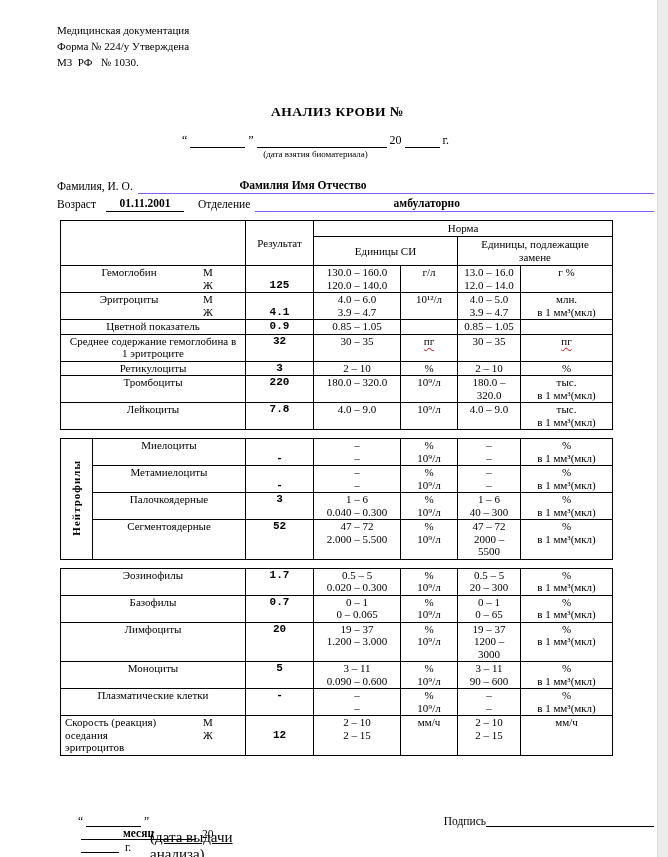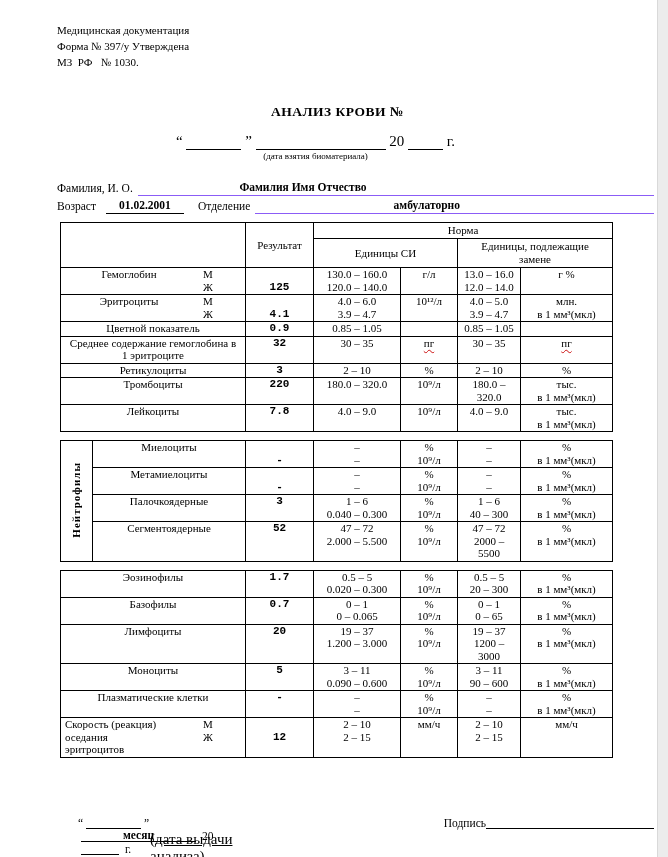--- a/index.html
+++ b/index.html
@@ -12,21 +12,21 @@
 
   
   .letterhead { display:flex; justify-content:space-between; line-height:16px; }
   .lh-left div, .lh-right div { white-space:pre; }
   .lh-left div:nth-child(2) { padding-left:28px; }
   .lh-right { width:196px; }
 
   
   .title-wrap { text-align:center; margin-top:34px; position:relative; left:-18px; }
   .title { font-weight:bold; font-size:13.5px; letter-spacing:.5px; }
-  .date-line { text-align:center; margin-top:13px; position:relative; left:-40px; font-size:15px; }
+  .date-line { text-align:center; margin-top:13px; position:relative; left:-40px; font-size:12px; }
   .date-caption { text-align:center; font-size:9px; position:relative; left:-40px; margin-top:1px; }
 
   .bl { display:inline-block; border-bottom:1px solid #000; height:13px; vertical-align:bottom; text-align:center; }
   .w55 { width:55px; } .w130 { width:130px; } .w35 { width:35px; } .w115 { width:115px; } .w38 { width:38px; }
 
   
   .patient { margin-top:20px; font-size:11.5px; }
   .pline { display:flex; align-items:flex-end; line-height:15px; margin-bottom:2px; }
   .pfill { flex:1; border-bottom:1px solid #8b5cf6; position:relative; height:15px; }
   .pval { position:absolute; bottom:0; font-weight:bold; white-space:nowrap; transform:translateX(-50%); }
@@ -62,21 +62,21 @@
 </head>
 <body>
 
 <div class="page">
   <div class="scan-edge"></div>
   <div class="content">
 
     <div class="letterhead">
       <div class="lh-right">
         <div>Медицинская документация</div>
-        <div>Форма № 397/у Утверждена</div>
+        <div>Форма № 224/у Утверждена</div>
         <div>МЗ  РФ   № 1030.</div>
       </div>
     </div>
 
     <div class="title-wrap">
       <span class="title">АНАЛИЗ КРОВИ №</span><span class="bl"></span>
     </div>
 
     <div class="date-line">
       <span>“</span>
@@ -91,21 +91,21 @@
 
     <div class="patient">
       <div class="pline">
         <span class="plabel">Фамилия, И. О.</span>
         <span class="pfill">
           <span class="pval pv-name">Фамилия Имя Отчество</span>
         </span>
       </div>
       <div class="pline">
         <span class="plabel">Возраст</span>
-        <span class="page-val">01.02.2001</span>
+        <span class="page-val">01.11.2001</span>
         <span class="plabel">Отделение</span>
         <span class="pfill">
           <span class="pval pv-dept">амбулаторно</span>
         </span>
       </div>
     </div>
 
     <div class="tables">
 
       <table>

